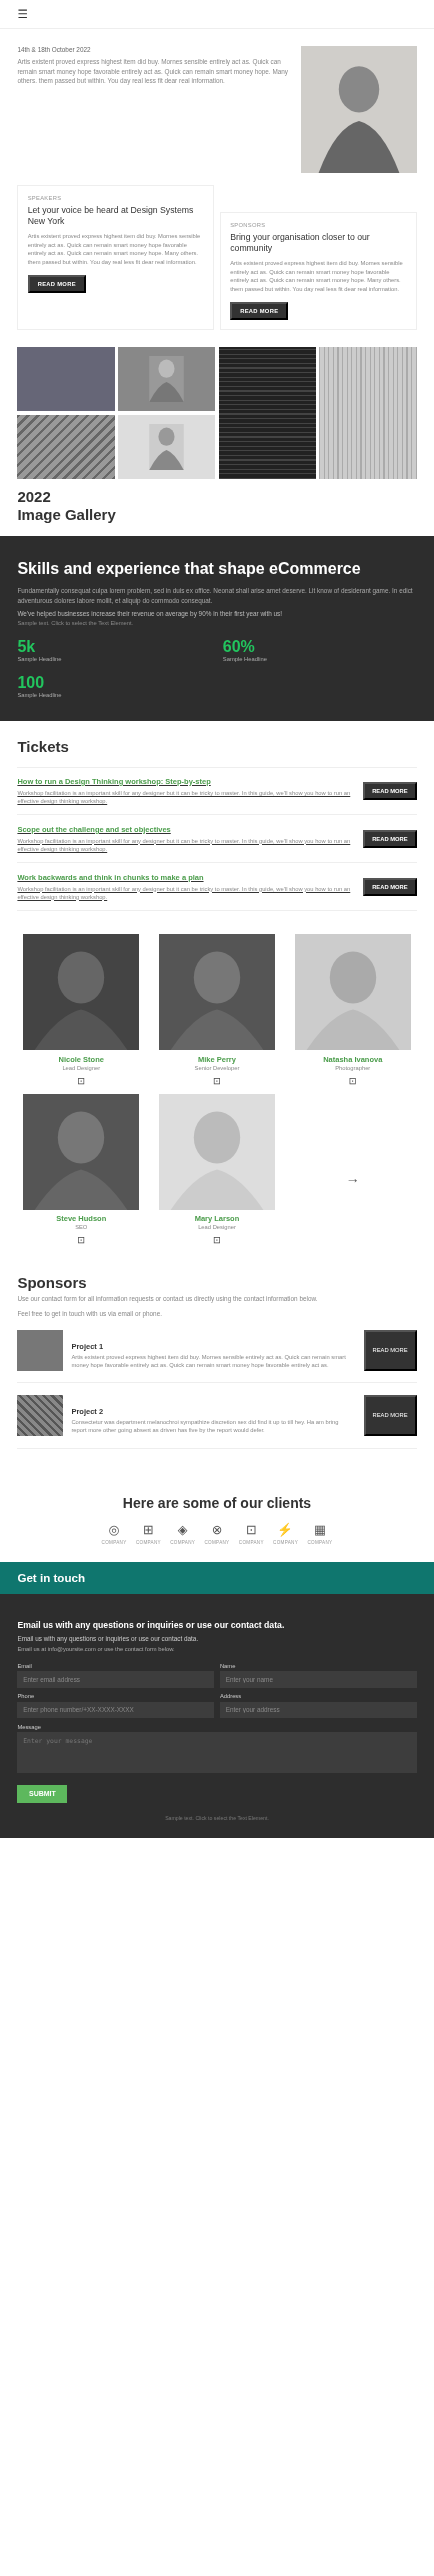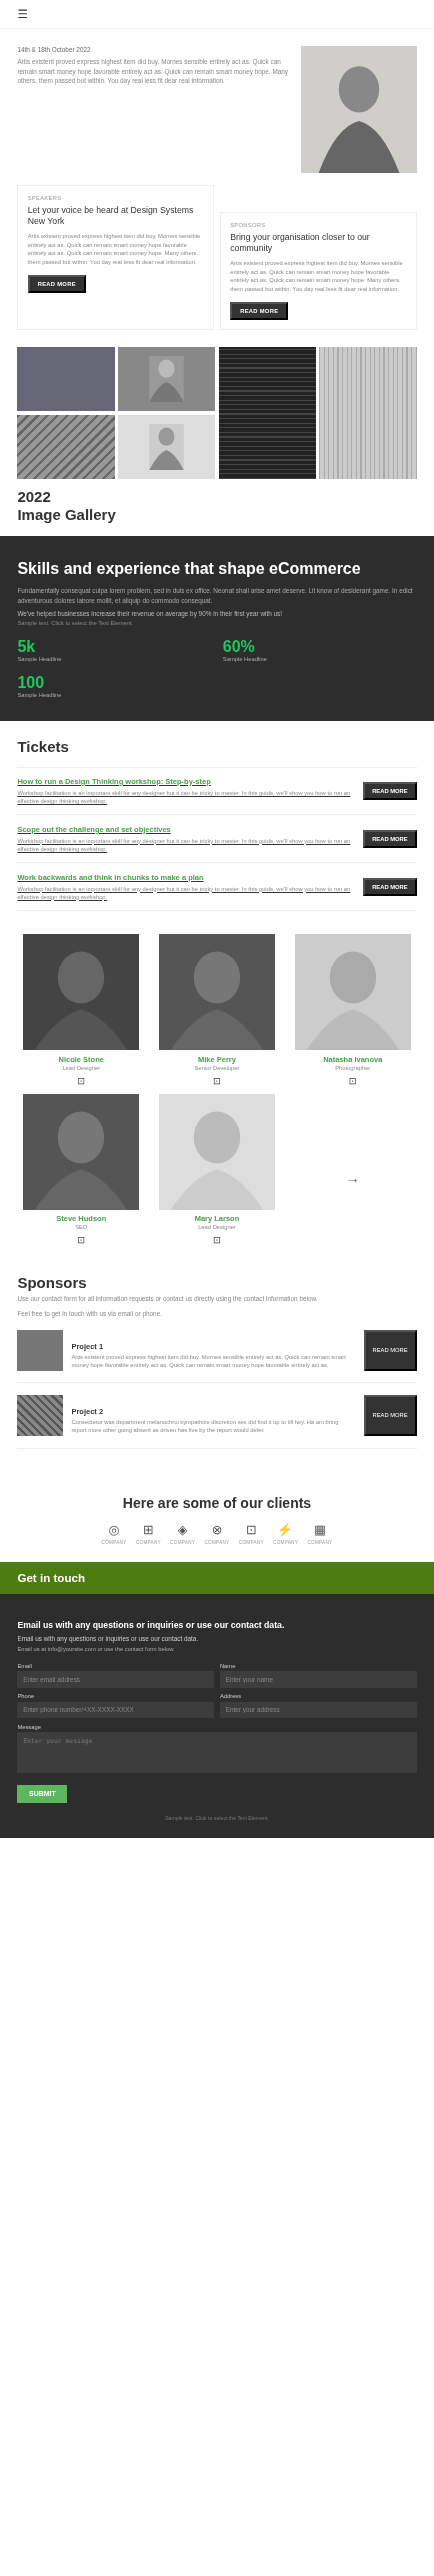--- a/index.html
+++ b/index.html
@@ -78,21 +78,21 @@
     
     .clients-section { padding: 17.4px 17.4px; text-align: center; }
     .clients-section h2 { font-size: 14px; font-weight: bold; margin-bottom: 11.6px; }
     .clients-logos { display: flex; justify-content: center; align-items: center; gap: 9.3px; flex-wrap: wrap; }
     .client-logo { display: flex; flex-direction: column; align-items: center; }
     .client-icon { font-size: 12.7px; margin-bottom: 2.3px; color: #555; }
     .client-name { font-size: 4.6px; color: #999; letter-spacing: 0.3px; text-transform: uppercase; }
 
     
     .contact-section { background: #2d2d2d; color: #fff; padding: 17.4px 17.4px; }
-    .contact-green-bar { background: #4d7c0f; padding: 9.3px 17.4px; }
+    .contact-green-bar { background: #0f766e; padding: 9.3px 17.4px; }
     .contact-green-bar h2 { font-size: 11.6px; font-weight: bold; color: #fff; }
     .contact-header { display: flex; flex-direction: column; }
     .contact-title { font-size: 8.7px; font-weight: bold; margin-bottom: 4.6px; }
     .contact-subtitle { font-size: 6.4px; color: #ccc; margin-bottom: 3.5px; }
     .contact-note { font-size: 5.8px; color: #aaa; margin-bottom: 11.6px; }
     .form-grid { display: grid; grid-template-columns: 1fr 1fr; gap: 5.8px; margin-bottom: 5.8px; }
     .form-group { display: flex; flex-direction: column; }
     .form-label { font-size: 5.8px; color: #ccc; margin-bottom: 2.3px; }
     .form-input { background: #3d3d3d; border: none; padding: 4.6px 5.8px; color: #fff; font-size: 6.4px; outline: none; }
     .form-input::placeholder { color: #888; }

